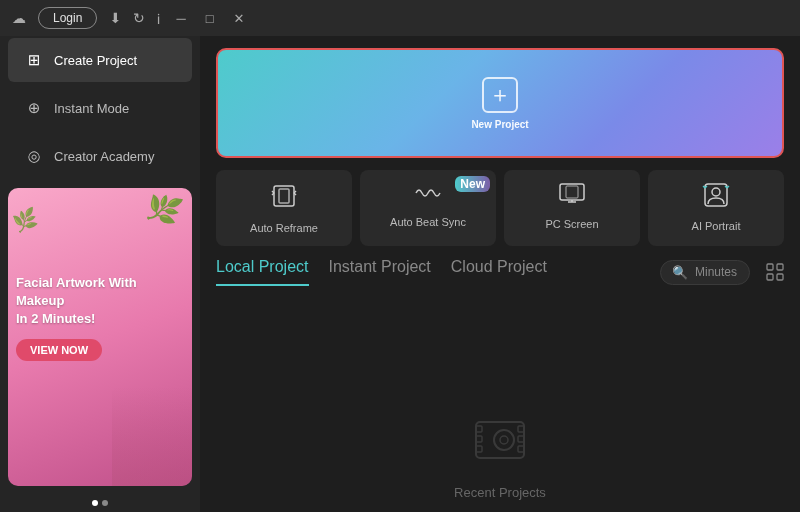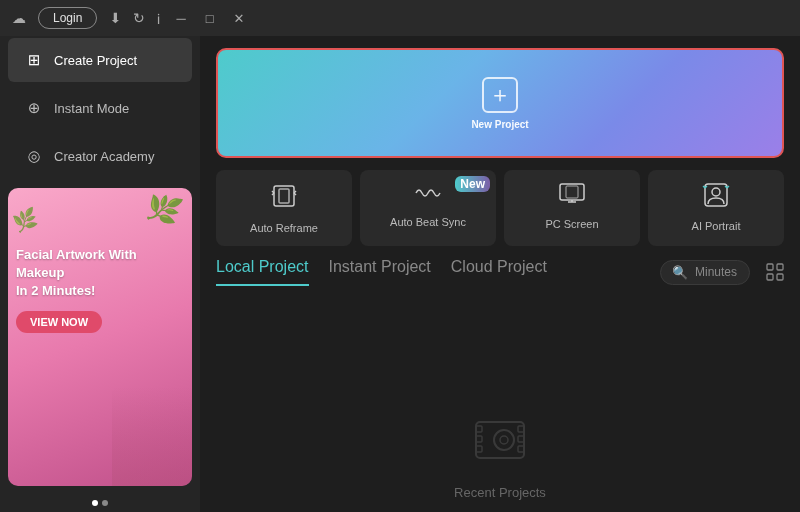--- a/index.html
+++ b/index.html
@@ -111,20 +111,21 @@
       overflow: hidden;
       flex: 1;
       background: linear-gradient(160deg, #f9a8c9, #e87aad, #c0508a);
       position: relative;
       min-height: 160px;
     }
     .promo-content {
       padding: 8px;
       position: relative;
       z-index: 2;
+      margin-top: 28px;
     }
     .promo-title {
       font-size: 13px;
       font-weight: bold;
       color: #fff;
       line-height: 1.4;
       text-shadow: 0 1px 2px rgba(0,0,0,0.3);
       margin-top: 50px;
     }
     .promo-btn {

